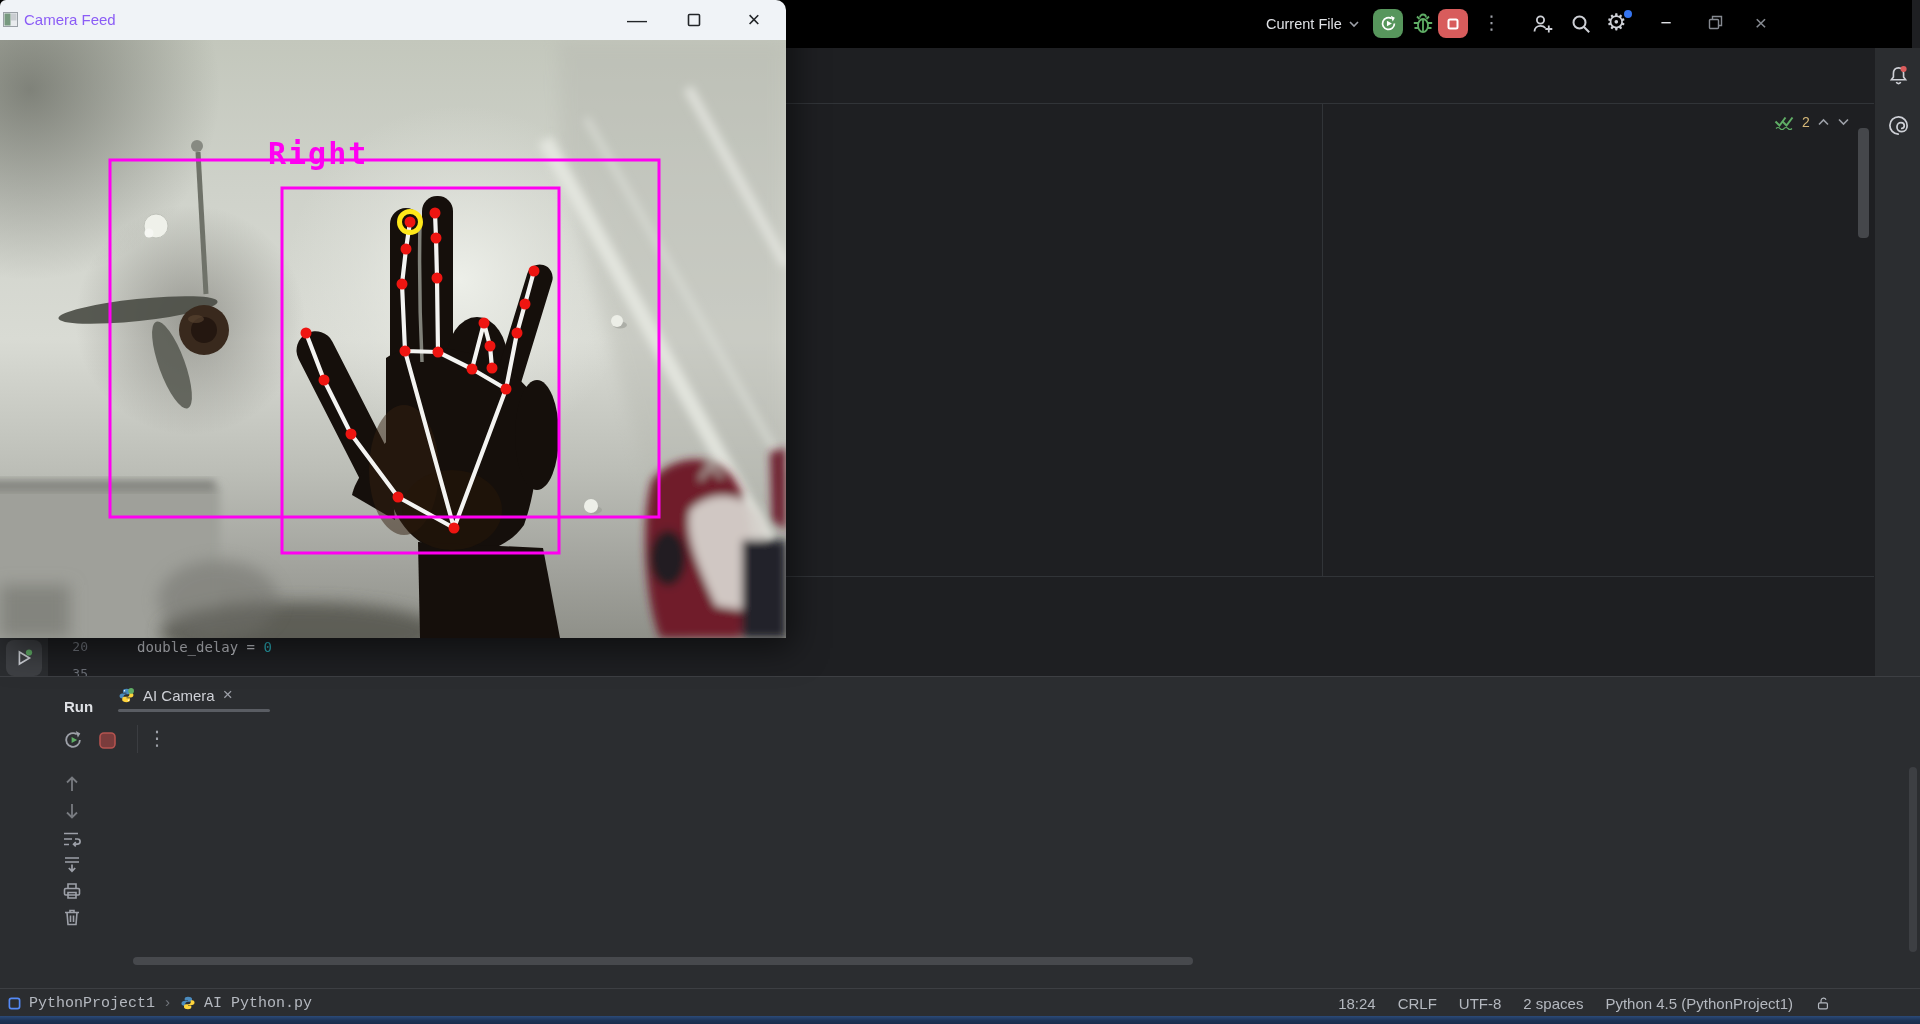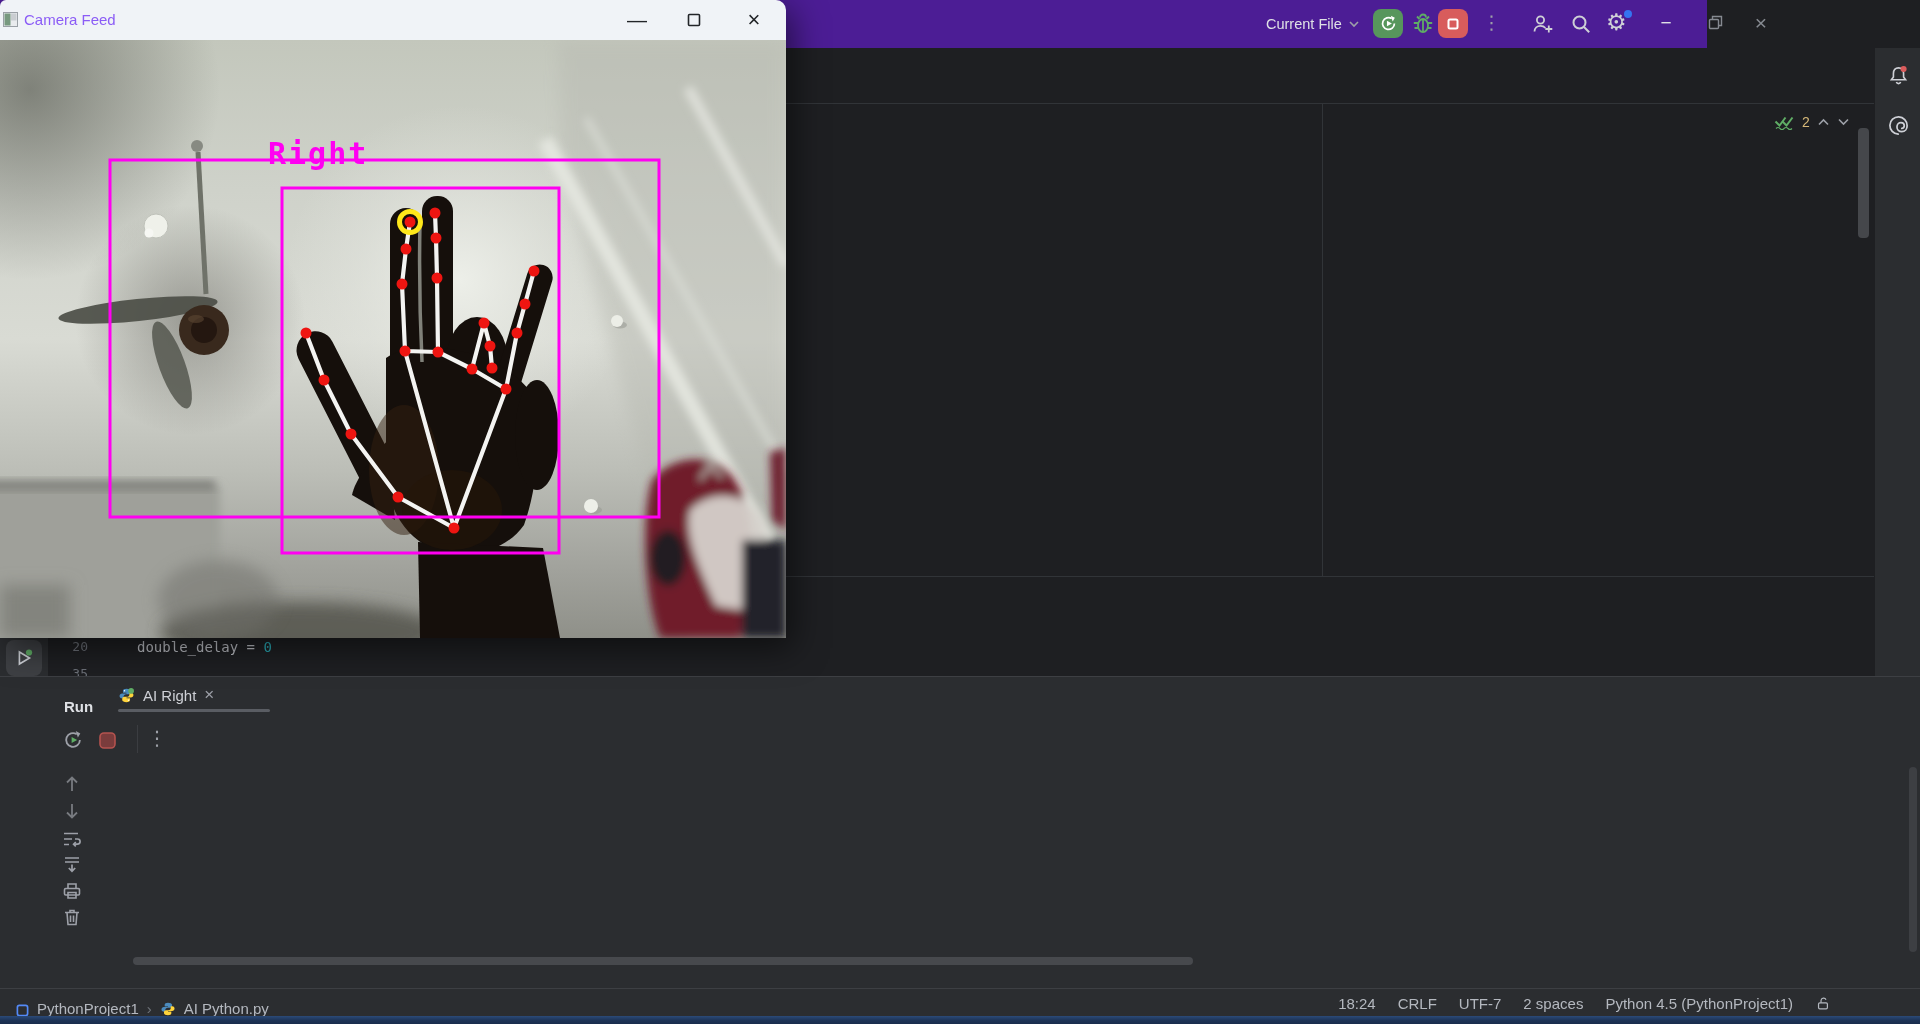--- a/index.html
+++ b/index.html
@@ -3,21 +3,21 @@
 <meta charset="utf-8">
 <style>
   html,body{margin:0;padding:0;background:#101012;}
   #screen{position:relative;width:1920px;height:1024px;background:#1e1f22;overflow:hidden;
           font-family:"Liberation Sans",sans-serif;-webkit-font-smoothing:antialiased;}
   .abs{position:absolute;}
   .flex{display:flex;align-items:center;}
   svg{display:block;}
 
   
-  #topbar{left:0;top:0;width:1707px;height:48px;background:#4c1d95;}
+  #topbar{left:0;top:0;width:1912px;height:48px;background:#000000;}
   .tb-text{color:#dfe1e5;font-size:14.5px;}
   .tb-btn{border-radius:8px;display:flex;align-items:center;justify-content:center;}
   .runbtn{background:#57965c;}
   .stopbtn{background:#d85c5c;}
   .tb-glyph{color:#9da0a8;font-size:20px;line-height:1;}
   .win-glyph{color:#868a91;font-size:19px;line-height:1;}
   .gear-dot{position:absolute;right:-2px;top:-1px;width:8px;height:8px;border-radius:50%;background:#3574f0;}
 
   
   .ed-line{background:#313438;}
@@ -35,21 +35,21 @@
   
   #run-panel{left:0;top:676px;width:1920px;height:312px;background:#2b2d30;border-top:1px solid #3d3f43;}
   #run-title{color:#dfe1e5;font-weight:bold;font-size:15px;}
   .tab-label{color:#ced0d6;font-size:15px;}
   .tab-close{color:#9da0a8;font-size:17px;}
   .tab-underline{background:#5a5d63;border-radius:2px;}
   .scroll-thumb{background:#47494d;border-radius:4px;}
 
   
   #statusbar{left:0;top:988px;width:1920px;height:28px;background:#2b2d30;border-top:1px solid #3d3f43;color:#b4b8bf;font-size:15px;}
-  #status-left{position:absolute;left:16px;top:0;height:28px;display:flex;align-items:flex-end;gap:8px;}
+  #status-left{position:absolute;left:8px;top:0;height:28px;display:flex;align-items:center;gap:8px;font-family:Liberation Mono, monospace;}
   #status-right{position:absolute;right:88px;top:0;height:28px;display:flex;align-items:center;gap:22px;}
   .crumb-sep{color:#6f737a;font-size:15px;}
   #taskbar-strip{left:0;top:1016px;width:1920px;height:8px;background:linear-gradient(180deg,#2b4a78 0%,#1d3356 55%,#192c4c 100%);}
 
   
   #camera-window{left:0;top:0;width:786px;height:638px;border-radius:6px 10px 0 0;box-shadow:6px 10px 34px rgba(0,0,0,.55);z-index:50;}
   #camera-titlebar{left:0;top:0;width:786px;height:40px;background:#f0f3f7;border-radius:6px 10px 0 0;border-bottom:1px solid #dcdfe4;}
   #camera-title{color:#8b5cf6;font-size:15px;}
   .cam-ctl{height:40px;display:flex;align-items:center;justify-content:center;color:#222528;}
   #camera-content{left:0;top:40px;width:786px;height:598px;overflow:hidden;background:#bdbfb8;}
@@ -211,21 +211,21 @@
     <div class="abs flex" style="left:118px;top:2px;height:32px;gap:8px;">
       <span style="position:relative;display:inline-block;">
         <svg width="17" height="17" viewBox="0 0 24 24">
           <path d="M12 2.5c-3 0-5 1.1-5 3v2.6h5v1H5.8C3.8 9.1 2.2 10.6 2.2 12.7S3.8 16 5.8 16h2.1v-2.5c0-2 1.6-3.4 3.6-3.4h3.6c1.6 0 2.9-1.2 2.9-2.8V5.5c0-1.9-2.8-3-6-3z" fill="#4b8bbe"></path>
           <path d="M12 21.5c3 0 5-1.1 5-3v-2.6h-5v-1h6.2c2 0 3.6-1.5 3.6-3.6S20.2 8 18.2 8h-2.1v2.5c0 2-1.6 3.4-3.6 3.4H8.9c-1.6 0-2.9 1.2-2.9 2.8v1.8c0 1.9 2.8 3 6 3z" fill="#ffd43b"></path>
           <circle cx="9.2" cy="5.4" r="1" fill="#fff"></circle>
             <circle cx="14.8" cy="18.6" r="1" fill="#fff"></circle>
           <circle cx="18.5" cy="5.5" r="4" fill="#5fad65"></circle>
         </svg>
       </span>
-      <span class="tab-label">AI Right</span>
+      <span class="tab-label">AI Camera</span>
       <span class="tab-close">×</span>
     </div>
     <div class="abs tab-underline" style="left:118px;top:32px;width:152px;height:3px;"></div>
 
     <div class="abs" style="left:62px;top:52px;">
       <svg width="22" height="22" viewBox="0 0 24 24">
         <path d="M19.5 12a7.5 7.5 0 1 1-3.4-6.3" fill="none" stroke="#9da0a8" stroke-width="2"></path>
         <path d="M15 2.2l5 2.6-2.7 4.6z" fill="#9da0a8"></path>
         <path d="M10.5 8.6l6 3.4-6 3.4z" fill="#5fad65"></path>
       </svg>
@@ -284,21 +284,21 @@
       <span class="crumb-sep">›</span>
       <svg width="16" height="16" viewBox="0 0 24 24">
         <path d="M12 2.5c-3 0-5 1.1-5 3v2.6h5v1H5.8C3.8 9.1 2.2 10.6 2.2 12.7S3.8 16 5.8 16h2.1v-2.5c0-2 1.6-3.4 3.6-3.4h3.6c1.6 0 2.9-1.2 2.9-2.8V5.5c0-1.9-2.8-3-6-3z" fill="#4b8bbe"></path>
         <path d="M12 21.5c3 0 5-1.1 5-3v-2.6h-5v-1h6.2c2 0 3.6-1.5 3.6-3.6S20.2 8 18.2 8h-2.1v2.5c0 2-1.6 3.4-3.6 3.4H8.9c-1.6 0-2.9 1.2-2.9 2.8v1.8c0 1.9 2.8 3 6 3z" fill="#ffd43b"></path>
       </svg>
       <span>AI Python.py</span>
     </div>
     <div id="status-right">
       <span>18:24</span>
       <span>CRLF</span>
-      <span>UTF-7</span>
+      <span>UTF-8</span>
       <span>2 spaces</span>
       <span>Python 4.5 (PythonProject1)</span>
       <svg width="17" height="17" viewBox="0 0 24 24" fill="none" stroke="#b4b8bf" stroke-width="1.7">
         <rect x="5" y="11" width="12.5" height="8.5" rx="1.8"></rect>
         <path d="M8.5 11V7.8a3.6 3.6 0 0 1 7-1"></path>
       </svg>
     </div>
   </div>
   <div id="taskbar-strip" class="abs"></div>
 

